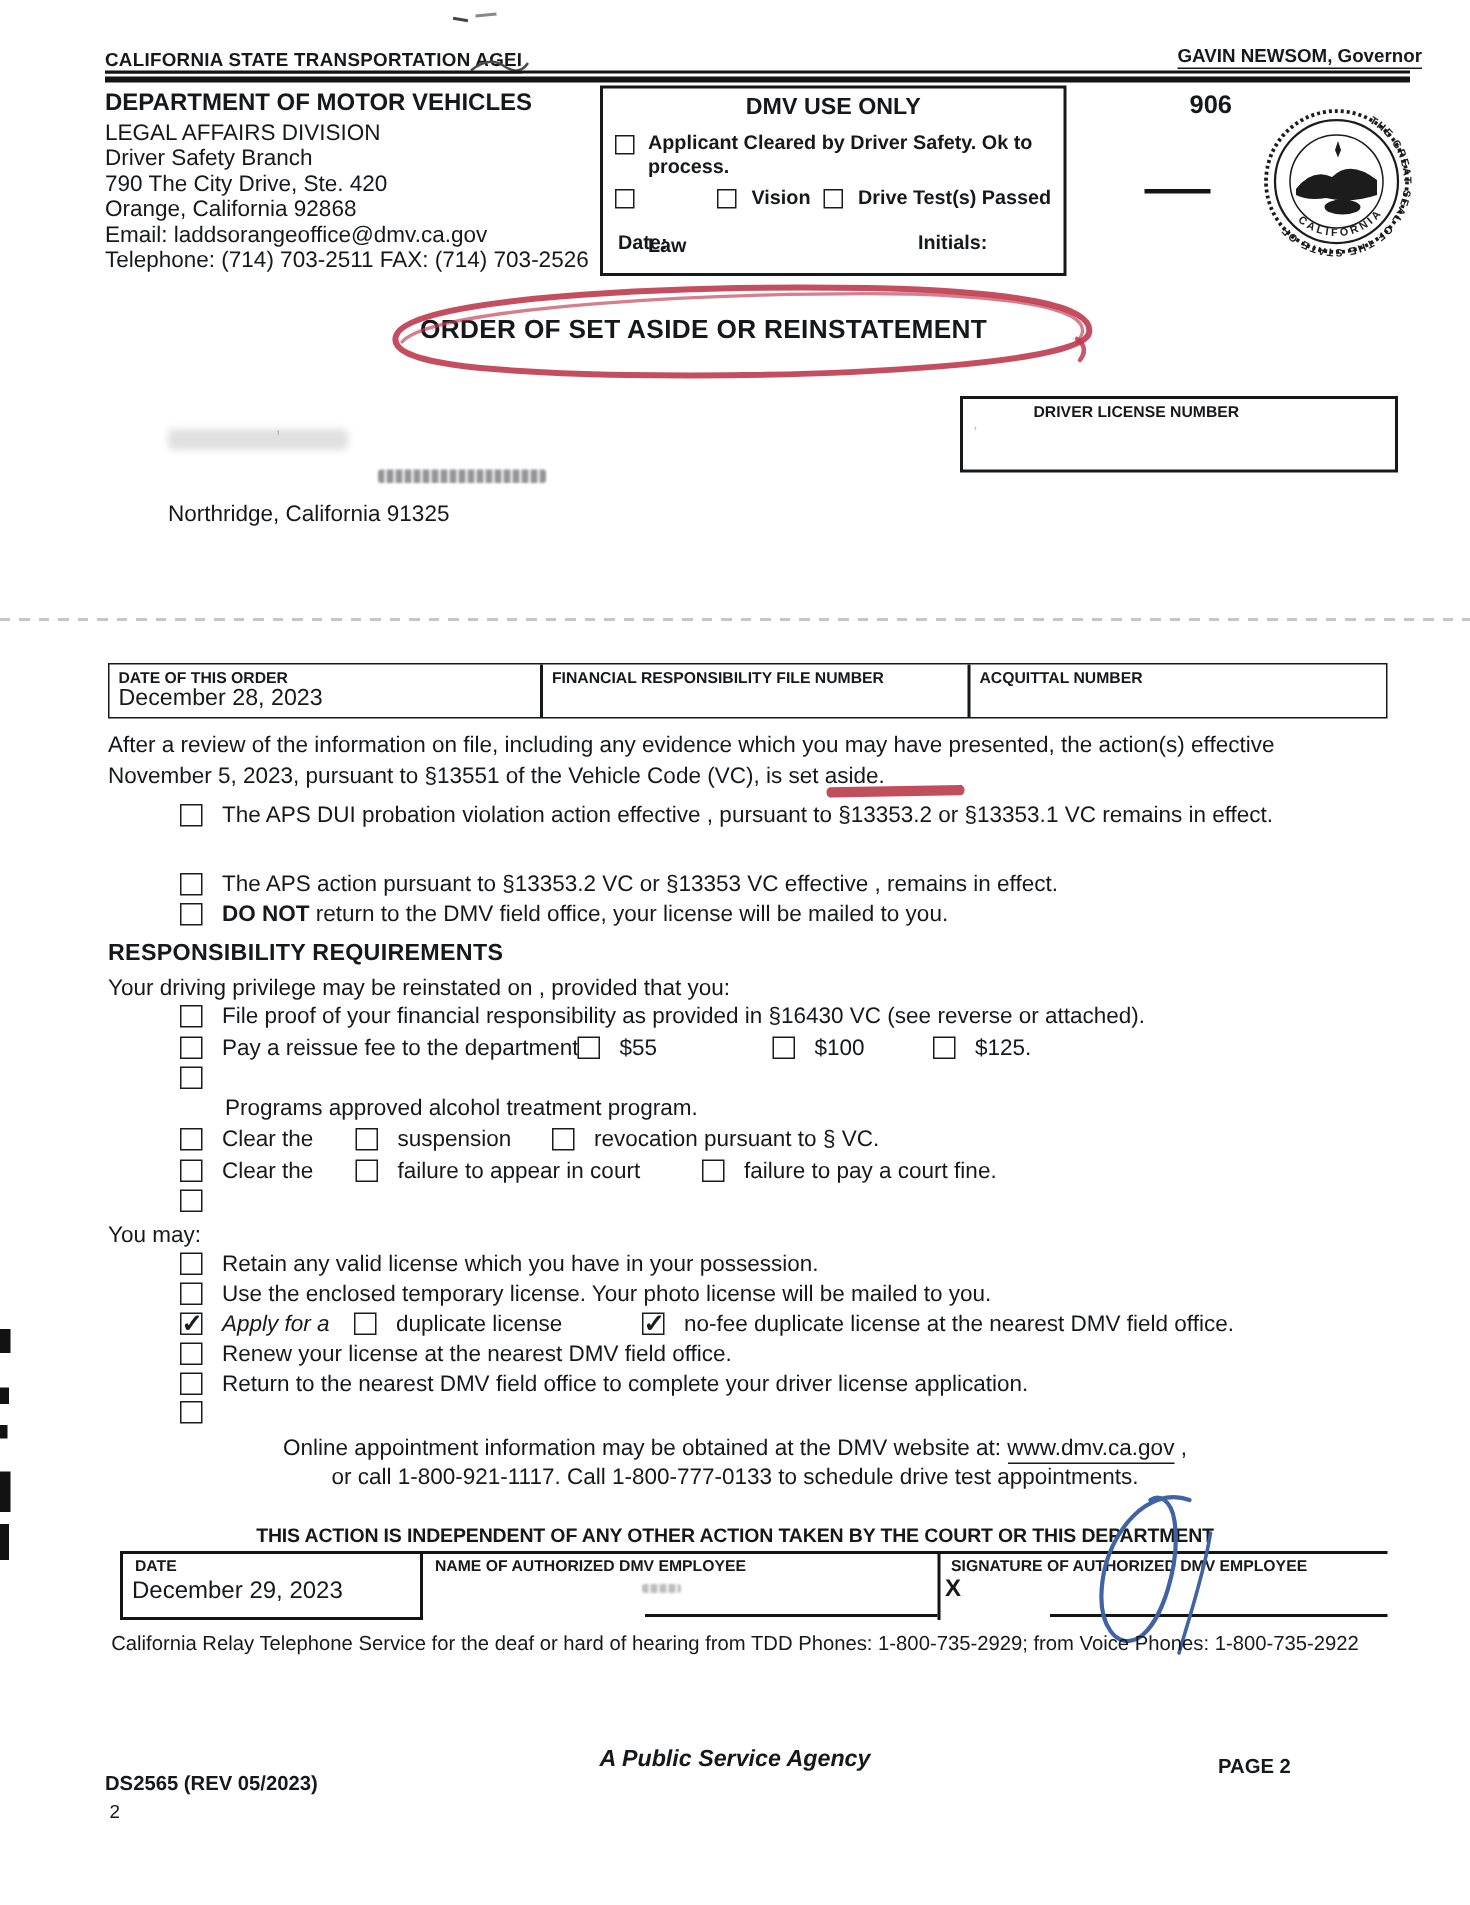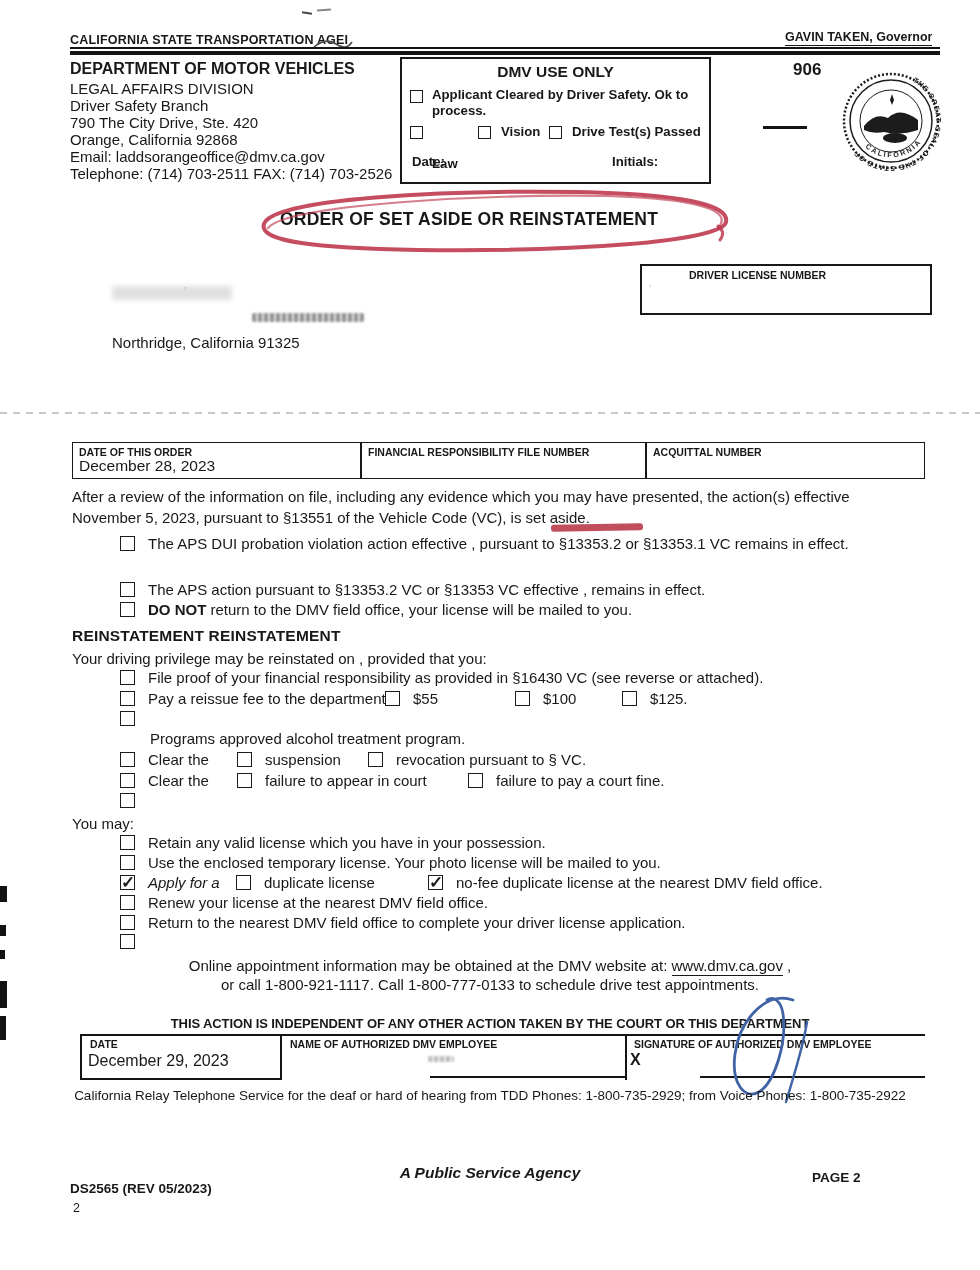--- a/index.html
+++ b/index.html
@@ -26,21 +26,21 @@
 
 <div class="page">
 
   <div class="abs" style="left:302px;top:12px;width:10px;height:2px;background:#444;transform:rotate(9deg);"></div>
   <div class="abs" style="left:317px;top:9px;width:14px;height:2px;background:#555;transform:rotate(-5deg);opacity:.7;"></div>
 
   <div class="abs u" style="left:70px;top:33px;font-size:12.5px;font-weight:600;letter-spacing:.2px;"><span>CALIFORNIA STATE TRANSPORTATION AGEI</span></div>
   <svg class="abs" style="left:312px;top:36px;" width="42" height="14">
       <path d="M2,11 Q 14,1 24,8 T 40,6" stroke="#4a4a4a" stroke-width="1.6" fill="none"></path>
     </svg>
-  <div class="abs u" style="left:785px;top:30px;font-size:12.5px;font-weight:600;"><span>GAVIN TAKEN, Governor</span></div>
+  <div class="abs u" style="left:785px;top:30px;font-size:12.5px;font-weight:600;"><span>GAVIN NEWSOM, Governor</span></div>
 
   <div class="abs rule" style="left:70px;top:47px;width:870px;height:2px;"></div>
   <div class="abs rule" style="left:70px;top:51px;width:870px;height:4px;"></div>
 
   <div class="abs b" style="left:70px;top:60px;font-size:16px;">DEPARTMENT OF MOTOR VEHICLES</div>
   <div class="abs t" style="left:70px;top:79px;">LEGAL AFFAIRS DIVISION</div>
   <div class="abs t" style="left:70px;top:96px;">Driver Safety Branch</div>
   <div class="abs t" style="left:70px;top:113px;">790 The City Drive, Ste. 420</div>
   <div class="abs t" style="left:70px;top:130px;">Orange, California 92868</div>
   <div class="abs t" style="left:70px;top:147px;">Email: laddsorangeoffice@dmv.ca.gov</div>
@@ -113,21 +113,21 @@
 
   <span class="cb" style="left:120px;top:536px;"></span>
   <div class="abs t" style="left:148px;top:534px;">The APS DUI probation violation action effective , pursuant to §13353.2 or §13353.1 VC remains in effect.</div>
 
   <span class="cb" style="left:120px;top:582px;"></span>
   <div class="abs t" style="left:148px;top:580px;">The APS action pursuant to §13353.2 VC or §13353 VC effective , remains in effect.</div>
 
   <span class="cb" style="left:120px;top:602px;"></span>
   <div class="abs t" style="left:148px;top:600px;"><span class="b">DO NOT</span><span> return to the DMV field office, your license will be mailed to you.</span></div>
 
-  <div class="abs b" style="left:72px;top:627px;font-size:15.5px;letter-spacing:.2px;">REINSTATEMENT REINSTATEMENT</div>
+  <div class="abs b" style="left:72px;top:627px;font-size:15.5px;letter-spacing:.2px;">RESPONSIBILITY REQUIREMENTS</div>
   <div class="abs t" style="left:72px;top:649px;">Your driving privilege may be reinstated on , provided that you:</div>
 
   <span class="cb" style="left:120px;top:670px;"></span>
   <div class="abs t" style="left:148px;top:668px;">File proof of your financial responsibility as provided in §16430 VC (see reverse or attached).</div>
 
   <span class="cb" style="left:120px;top:691px;"></span>
   <div class="abs t" style="left:148px;top:689px;">Pay a reissue fee to the department</div>
   <span class="cb" style="left:385px;top:691px;"></span>
   <div class="abs t" style="left:413px;top:689px;">$55</div>
   <span class="cb" style="left:515px;top:691px;"></span>

